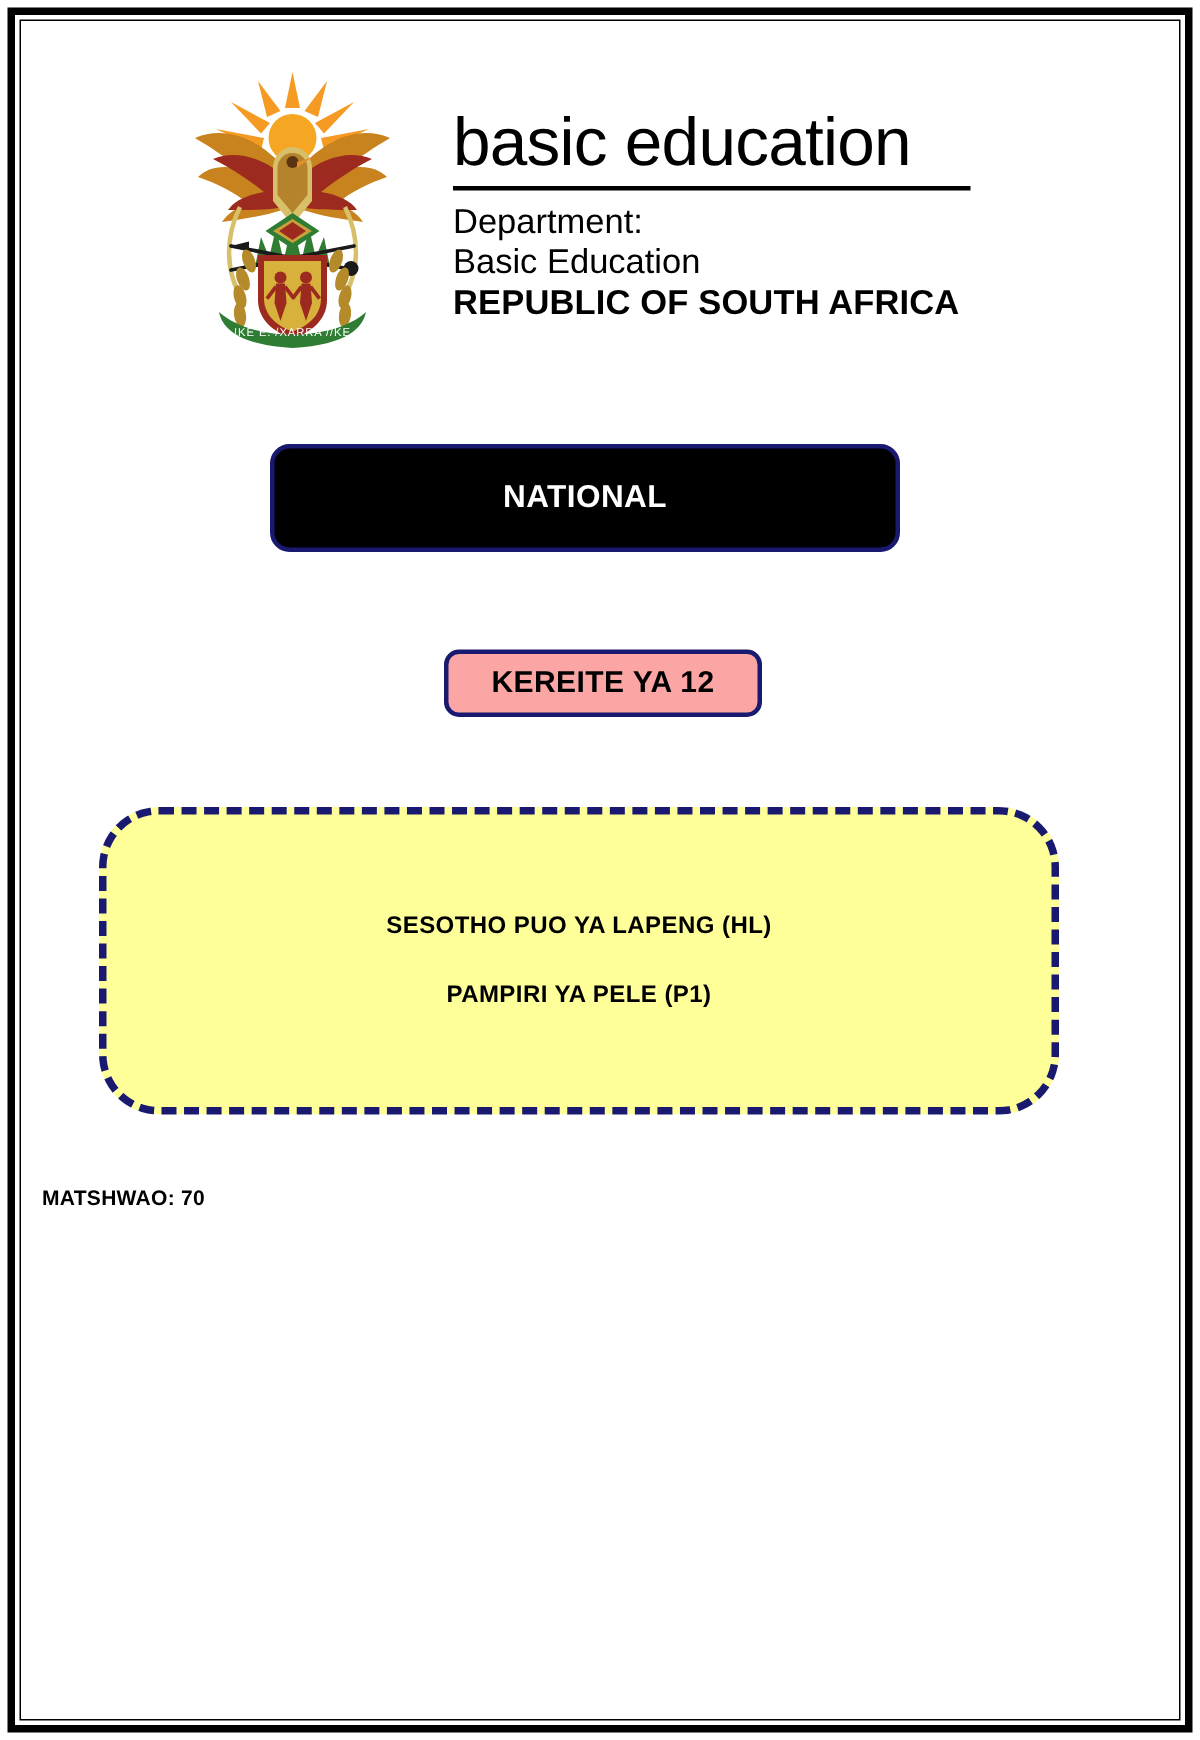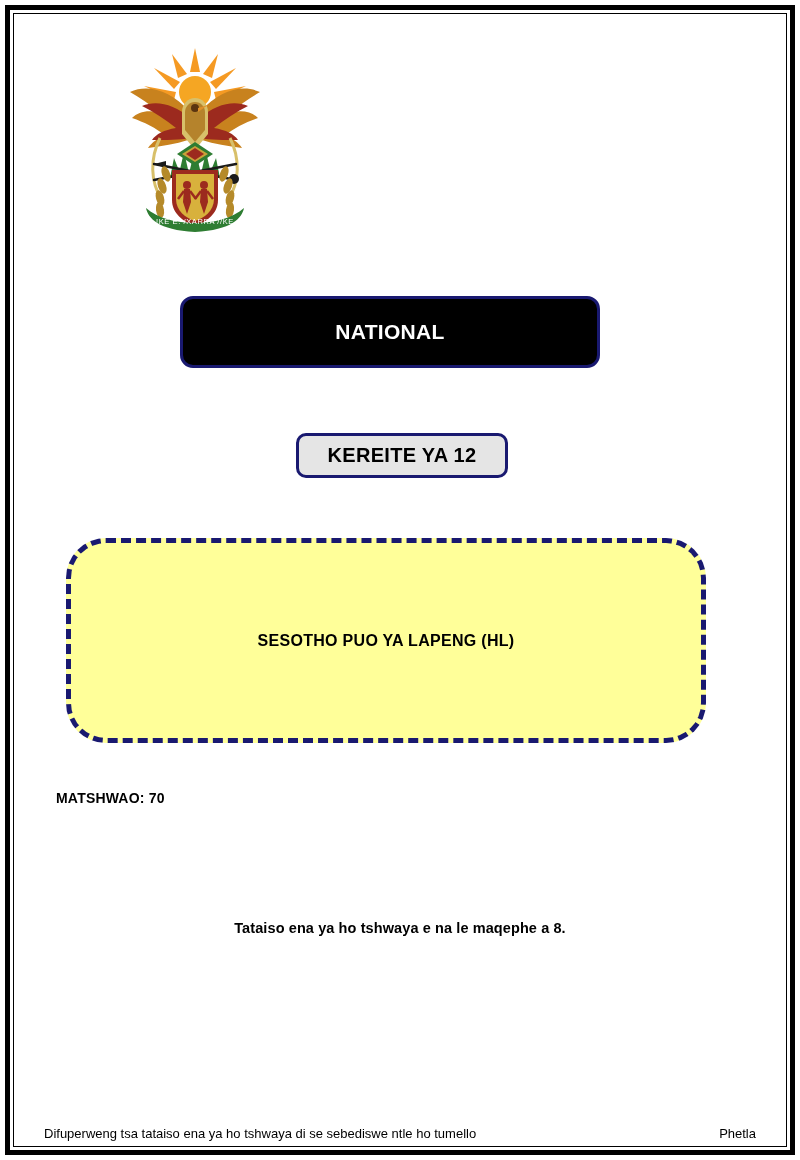--- a/index.html
+++ b/index.html
@@ -107,21 +107,21 @@
   }
 
   
   .grade-box {
     position: absolute;
     left: 296px;
     top: 433px;
     width: 212px;
     height: 45px;
     box-sizing: border-box;
-    background: #e5e5e5;
+    background: #fca5a5;
     border: 3px solid #191970;
     border-radius: 10px;
     font-size: 20px;
     font-weight: 700;
     display: flex;
     align-items: center;
     justify-content: center;
     letter-spacing: 0.3px;
   }
 
@@ -145,21 +145,21 @@
     font-size: 16px;
     font-weight: 700;
     letter-spacing: 0.3px;
     line-height: 46px;
     text-align: center;
   }
 
   
   .marks-line {
     position: absolute;
-    left: 56px;
+    left: 28px;
     top: 790px;
     font-size: 14px;
     font-weight: 700;
     letter-spacing: 0.2px;
   }
 
   
   .pages-note {
     position: absolute;
     left: 0;
@@ -259,36 +259,39 @@
         <path d="M74,149 L68,157 M80,149 L86,157" stroke="#9c2a1e" stroke-width="2.5" fill="none"></path>
         <circle cx="94" cy="143" r="4"></circle>
         <path d="M91,147 L97,147 L98,160 L94,172 L90,160 Z"></path>
         <path d="M91,149 L85,157 M97,149 L103,157" stroke="#9c2a1e" stroke-width="2.5" fill="none"></path>
       </g>
 
       <path d="M36,166 C58,186 112,186 134,166 C132,176 122,188 85,190 C48,188 38,176 36,166 Z" fill="#2e7d32"></path>
       <text x="85" y="182" fill="#ffffff" font-size="7.5" font-family="Liberation Sans, sans-serif" text-anchor="middle" letter-spacing="0.6">!KE E: /XARRA //KE</text>
     </svg>
 
+    <div class="wordmark">
+      <div class="wordmark-title">basic education</div>
+      <div class="wordmark-rule"></div>
+      <div class="wordmark-line">Department:</div>
+      <div class="wordmark-line">Basic Education</div>
+      <div class="wordmark-line bold">REPUBLIC OF SOUTH AFRICA</div>
+    </div>
   </div>
 
   <div class="nsc-banner">
     <div>NATIONAL</div>
   </div>
 
   <div class="grade-box">
     <span>KEREITE YA 12</span>
   </div>
 
   <div class="subject-box">
     <div class="subject-line">SESOTHO PUO YA LAPENG (HL)</div>
+    <div class="subject-line">PAMPIRI YA PELE (P1)</div>
   </div>
 
   <div class="marks-line">MATSHWAO: 70</div>
 
-  <div class="pages-note">Tataiso ena ya ho tshwaya e na le maqephe a 8.</div>
-
-  <div class="footer">
-    <span>Difuperweng tsa tataiso ena ya ho tshwaya di se sebediswe ntle ho tumello</span>
-    <span>Phetla</span>
-  </div>
+
 
 </div>
 
 </body></html>

